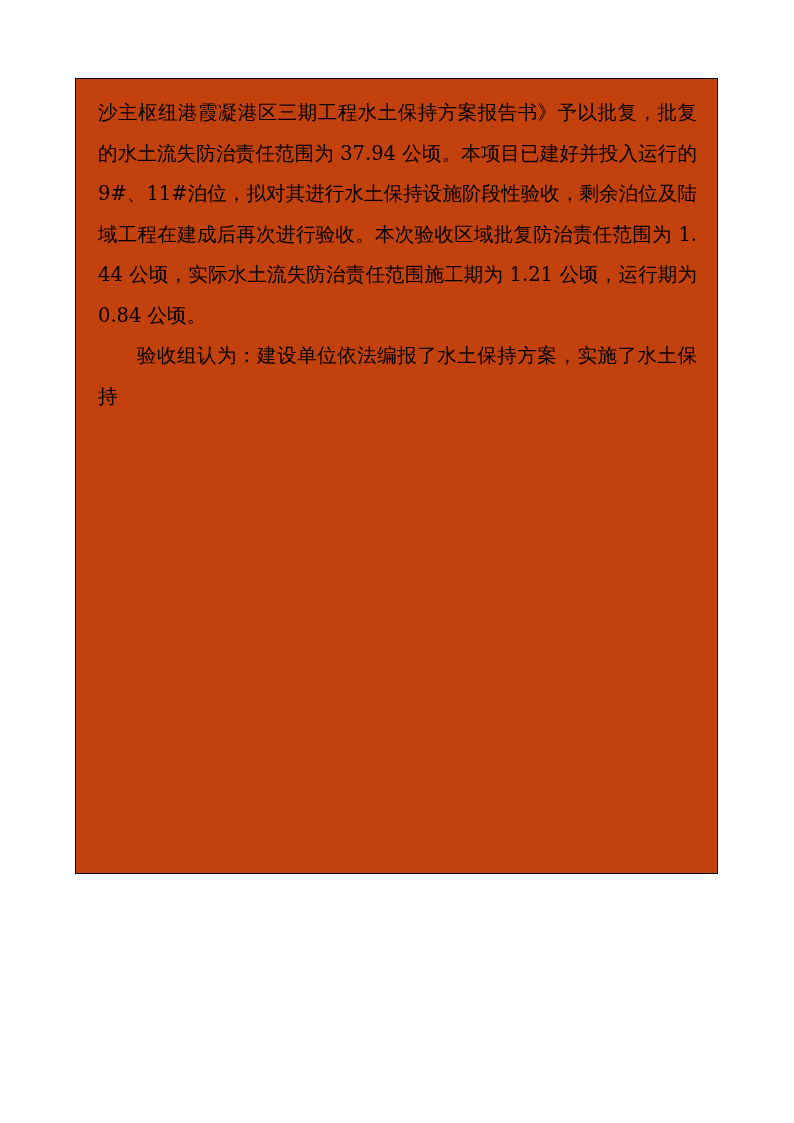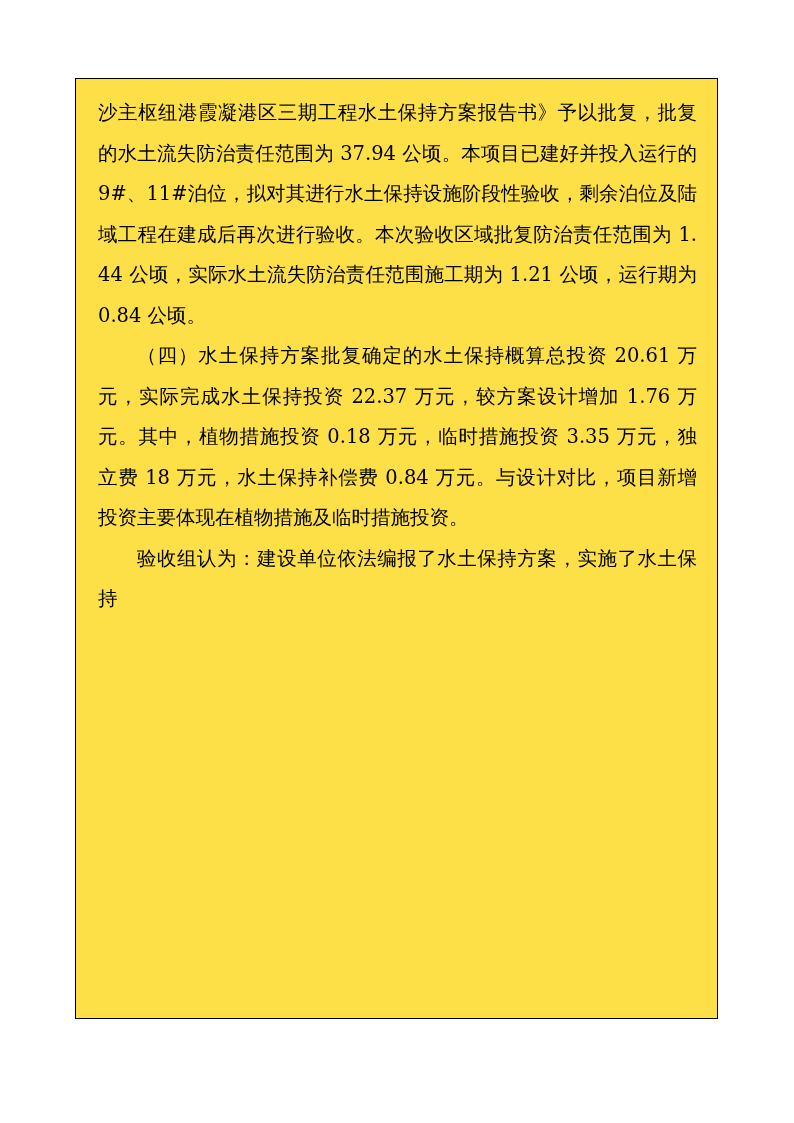--- a/index.html
+++ b/index.html
@@ -21,24 +21,24 @@
     width: 794px;
     height: 1123px;
     box-sizing: border-box;
   }
   
   .doc-frame {
     position: absolute;
     left: 75px;
     top: 78px;
     width: 643px;
-    height: 941px;
+    height: 796px;
     border: 1px solid #000000;
     box-sizing: border-box;
-    background: #fde047;
+    background: #c2410c;
   }
   .doc-inner {
     position: absolute;
     left: 0; top: 0;
     right: 0; bottom: 0;
     padding: 14px 20px 10px 22px;
     box-sizing: border-box;
   }
   p.para {
     margin: 0;
@@ -57,20 +57,19 @@
 </head>
 <body>
 
 <div class="page">
   <div class="doc-frame">
     <div class="doc-inner">
 
       <p class="para">沙主枢纽港霞凝港区三期工程水土保持方案报告书》予以批复，批复的水土流失防治责任范围为 37.94 公顷。本项目已建好并投入运行的 9#、11#泊位，拟对其进行水土保持设施阶段性验收，剩余泊位及陆域工程在建成后再次进行验收。本次验收区域批复防治责任范围为 1.44 公顷，实际水土流失防治责任范围施工期为 1.21 公顷，运行期为 0.84 公顷。</p>
 
 
-      <p class="para indent">（四）水土保持方案批复确定的水土保持概算总投资 20.61 万元，实际完成水土保持投资 22.37 万元，较方案设计增加 1.76 万元。其中，植物措施投资 0.18 万元，临时措施投资 3.35 万元，独立费 18 万元，水土保持补偿费 0.84 万元。与设计对比，项目新增投资主要体现在植物措施及临时措施投资。</p>
 
 
       <p class="para indent">验收组认为：建设单位依法编报了水土保持方案，实施了水土保持</p>
 
     </div>
   </div>
 </div>
 
 </body></html>

